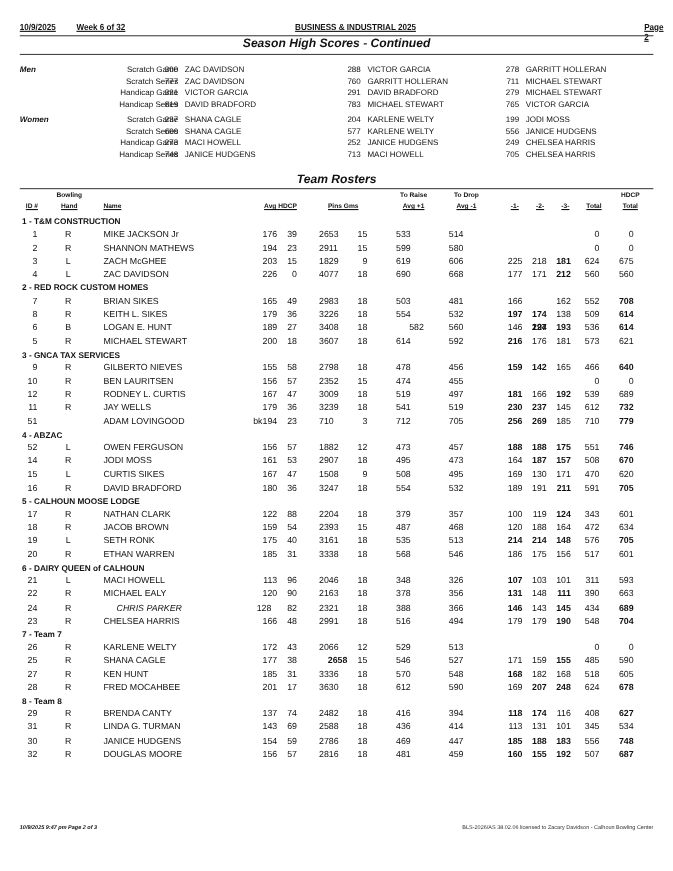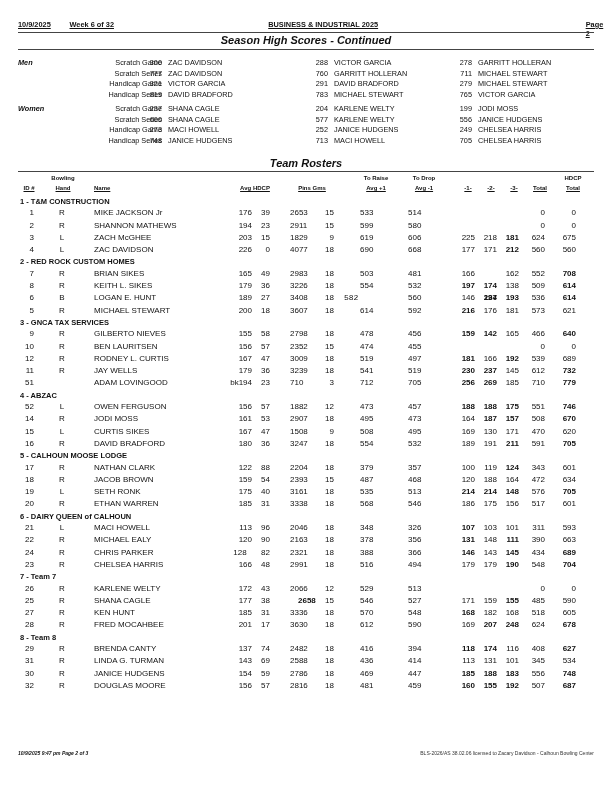--- a/index.html
+++ b/index.html
@@ -239,21 +239,21 @@
       <span class=" b" style="left:538px;width:20px;text-align:right;">614</span>
     </div>
     <div class="row">
       <span class="" style="left:0px;width:16px;text-align:right;">6</span>
       <span class="" style="left:38px;width:12px;text-align:center;">B</span>
       <span class="" style="left:76px;">LOGAN E. HUNT</span>
       <span class="" style="left:210px;width:24px;text-align:right;">189</span>
       <span class="" style="left:238px;width:14px;text-align:right;">27</span>
       <span class="" style="left:272px;">3408</span>
       <span class="" style="left:300px;width:16px;text-align:right;">18</span>
-      <span class="" style="left:326px;font-family:Liberation Mono, monospace;">582</span>
+      <span class="" style="left:354px;">582</span>
       <span class="" style="left:390px;">560</span>
       <span class="" style="left:440px;width:17px;text-align:right;">146</span>
       <span class=" b" style="left:462px;width:17px;text-align:right;">197</span>
       <span class=" b" style="left:484px;width:17px;text-align:right;">193</span>
       <span class="" style="left:507px;width:20px;text-align:right;">536</span>
       <span class=" b" style="left:538px;width:20px;text-align:right;">614</span>
     </div>
     <div class="row">
       <span class="" style="left:0px;width:16px;text-align:right;">5</span>
       <span class="" style="left:38px;width:12px;text-align:center;">R</span>
@@ -510,21 +510,21 @@
       <span class="" style="left:390px;">356</span>
       <span class=" b" style="left:440px;width:17px;text-align:right;">131</span>
       <span class="" style="left:462px;width:17px;text-align:right;">148</span>
       <span class=" b" style="left:484px;width:17px;text-align:right;">111</span>
       <span class="" style="left:507px;width:20px;text-align:right;">390</span>
       <span class="" style="left:538px;width:20px;text-align:right;">663</span>
     </div>
     <div class="row">
       <span class="" style="left:0px;width:16px;text-align:right;">24</span>
       <span class="" style="left:38px;width:12px;text-align:center;">R</span>
-      <span class="" style="left:76px;">CHRIS PARKER</span>
+      <span class="" style="left:88px;font-style:italic;">CHRIS PARKER</span>
       <span class="" style="left:210px;width:24px;text-align:center;">128</span>
       <span class="" style="left:238px;width:14px;text-align:right;">82</span>
       <span class="" style="left:272px;">2321</span>
       <span class="" style="left:300px;width:16px;text-align:right;">18</span>
       <span class="" style="left:342px;">388</span>
       <span class="" style="left:390px;">366</span>
       <span class=" b" style="left:440px;width:17px;text-align:right;">146</span>
       <span class="" style="left:462px;width:17px;text-align:right;">143</span>
       <span class=" b" style="left:484px;width:17px;text-align:right;">145</span>
       <span class="" style="left:507px;width:20px;text-align:right;">434</span>

